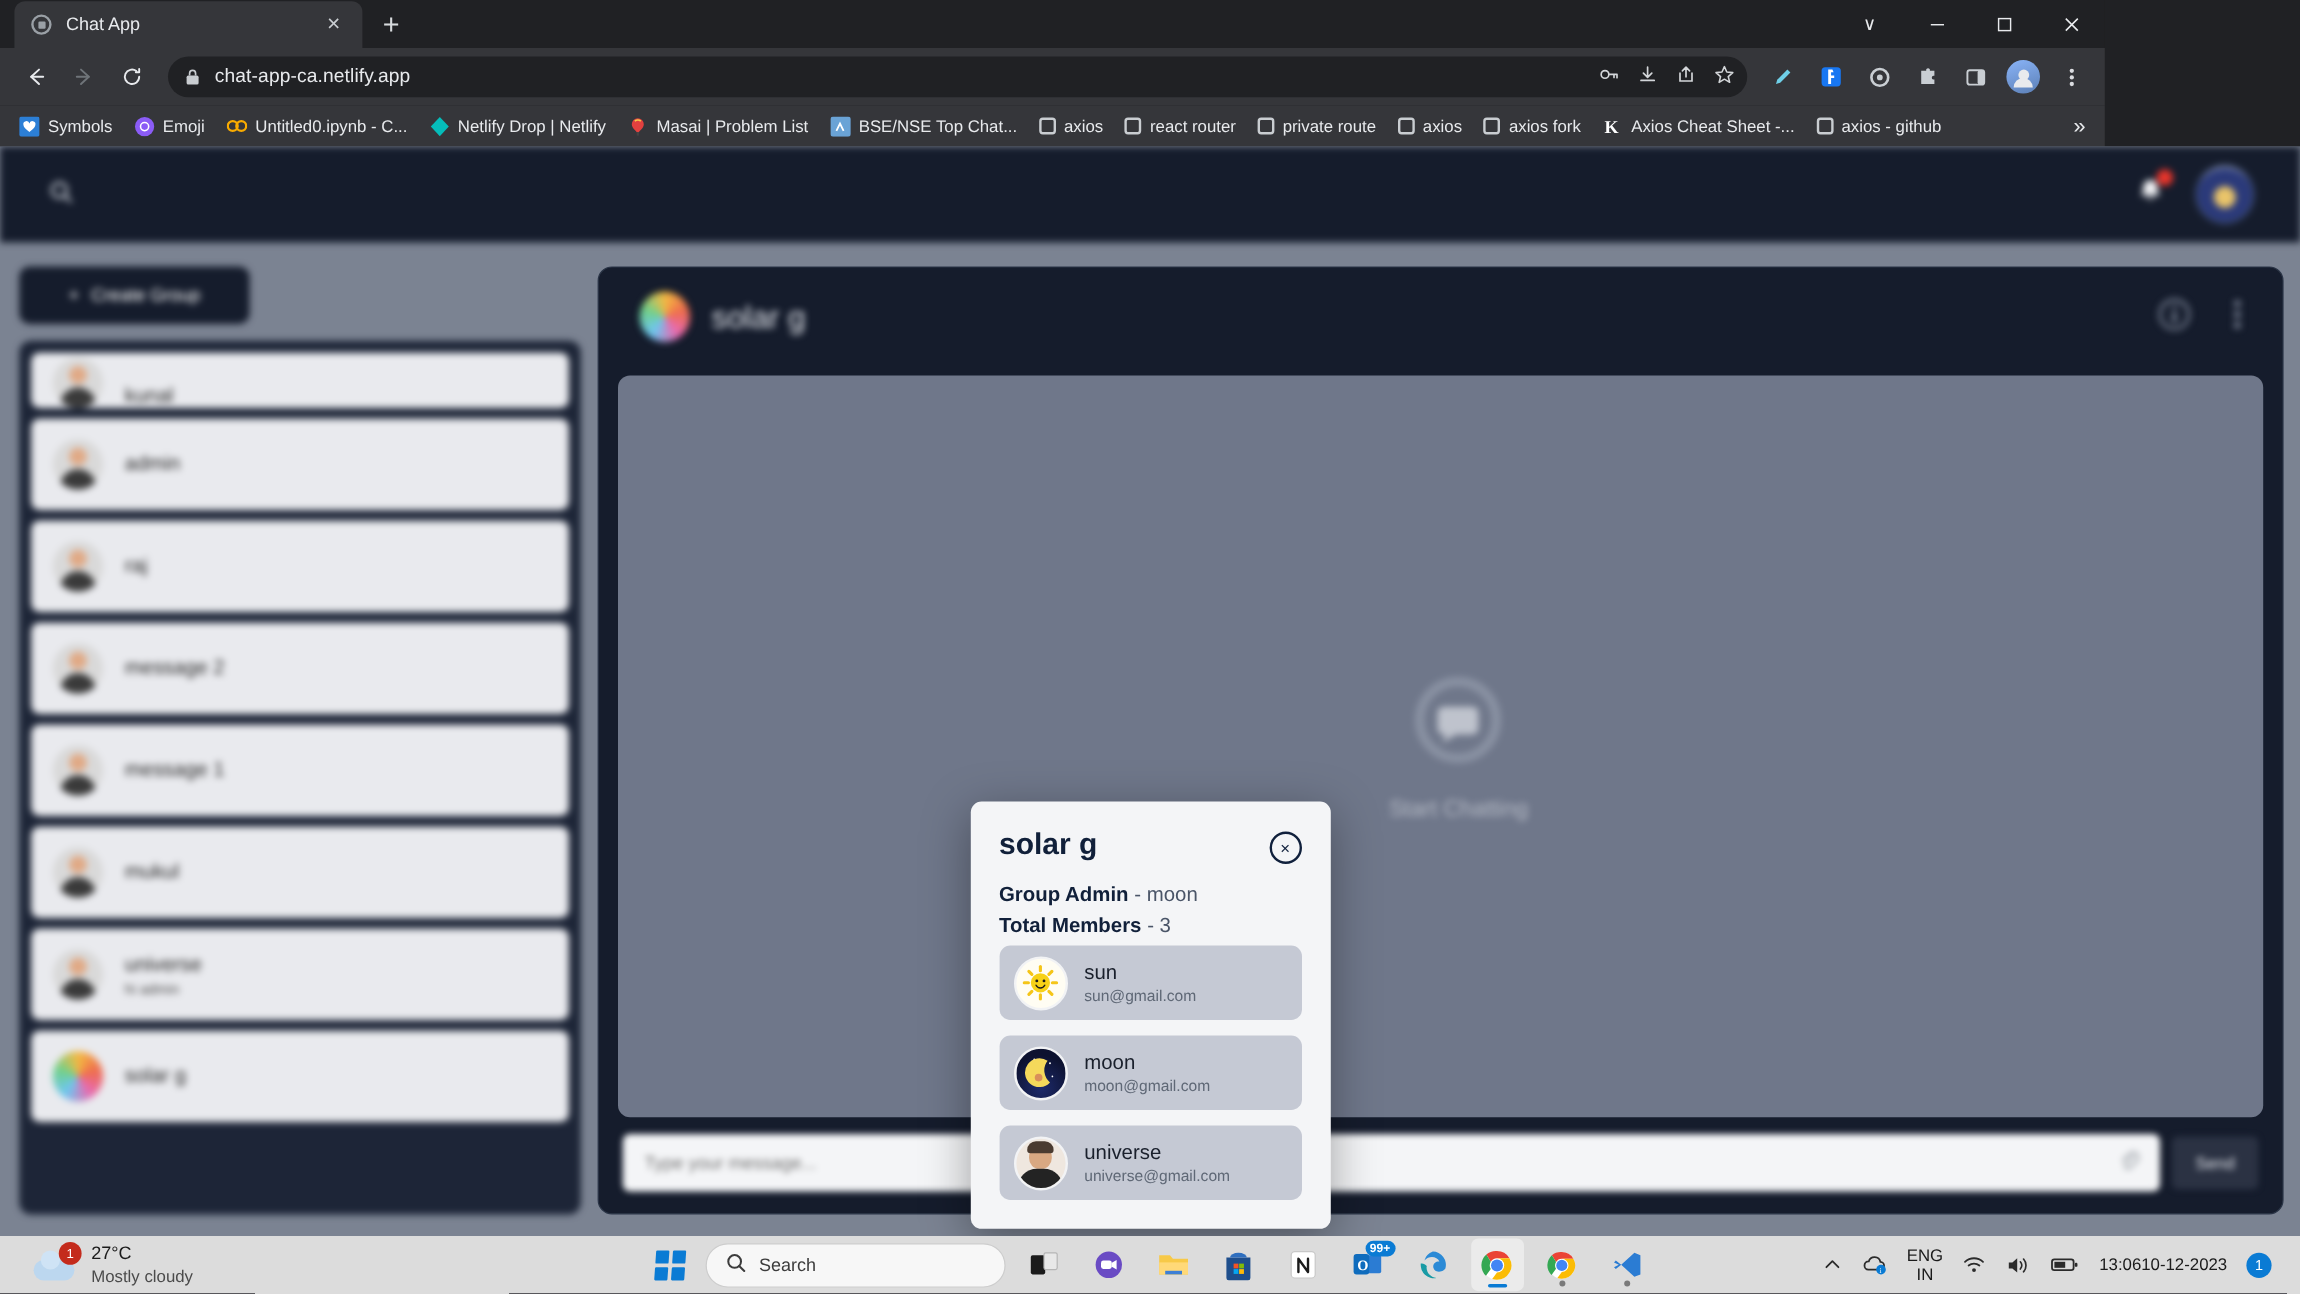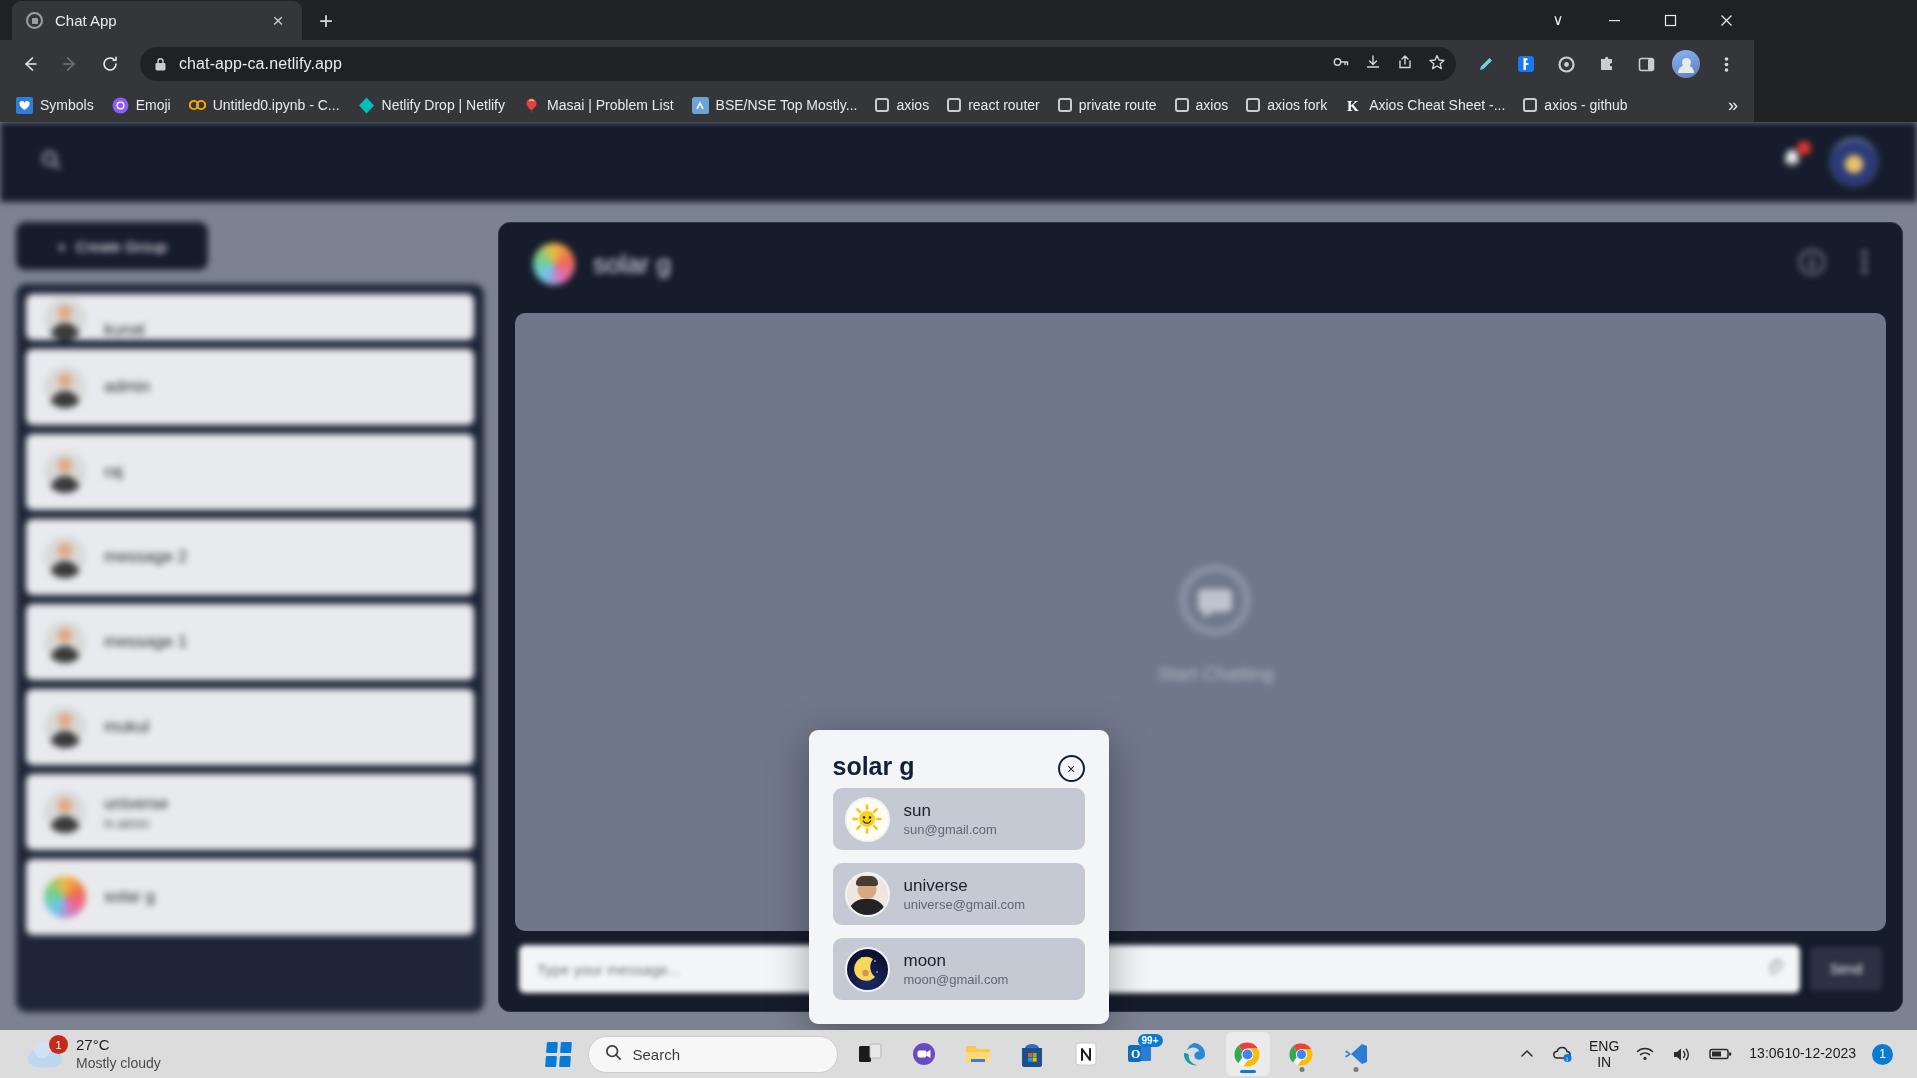--- a/index.html
+++ b/index.html
@@ -482,21 +482,21 @@
         </span>
       <span class="bm-label">Masai | Problem List</span>
     </div>
     <div class="bm">
       <span class="bm-ico">
           <svg width="17" height="17" viewBox="0 0 17 17">
             <rect width="17" height="17" rx="2.5" fill="#6aa3d6"></rect>
             <path d="M5 12 L8 6 L11 12" stroke="#fff" stroke-width="1.5" fill="none"></path>
           </svg>
         </span>
-      <span class="bm-label">BSE/NSE Top Mostly...</span>
+      <span class="bm-label">BSE/NSE Top Chat...</span>
     </div>
     <div class="bm">
       <span class="bm-ico generic"></span>
       <span class="bm-label">axios</span>
     </div>
     <div class="bm">
       <span class="bm-ico generic"></span>
       <span class="bm-label">react router</span>
     </div>
     <div class="bm">
@@ -658,20 +658,30 @@
           <button class="send-btn">Send</button>
         </div>
       </div>
     </div>
 
     <div class="modal-overlay">
       <div class="modal">
         <div class="modal-head">
           <span class="modal-title">solar g</span>
           <button class="modal-close">×</button>
+        </div>
+        <div class="modal-meta">
+          <div class="meta-row">
+            <b>Group Admin</b>
+            <span>- moon</span>
+          </div>
+          <div class="meta-row">
+            <b>Total Members</b>
+            <span>- 3</span>
+          </div>
         </div>
         <div class="member-list">
           <div class="member">
             <span class="member-avatar av-sun">
               <svg width="30" height="30" viewBox="0 0 30 30">
                 <g stroke="#f5c518" stroke-width="2.6" stroke-linecap="round">
                   <path d="M15 1.5 V5"></path>
                     <path d="M15 25 V28.5"></path>
                     <path d="M1.5 15 H5"></path>
                     <path d="M25 15 H28.5"></path>
@@ -685,46 +695,46 @@
                   <circle cx="18" cy="13.4" r="1.2" fill="#1a1a1a"></circle>
                 <path d="M11.4 17 a4 4 0 0 0 7.2 0" fill="none" stroke="#1a1a1a" stroke-width="1.2" stroke-linecap="round"></path>
               </svg>
             </span>
             <span class="member-texts">
               <span class="member-name">sun</span>
               <span class="member-email">sun@gmail.com</span>
             </span>
           </div>
           <div class="member">
-            <span class="member-avatar av-universe">
-              <span class="face"></span>
-                <span class="hair"></span>
-                <span class="torso"></span>
-            </span>
-            <span class="member-texts">
-              <span class="member-name">universe</span>
-              <span class="member-email">universe@gmail.com</span>
-            </span>
-          </div>
-          <div class="member">
             <span class="member-avatar av-moon">
               <svg width="34" height="34" viewBox="0 0 34 34">
                 <circle cx="12" cy="6" r="0.9" fill="#fff"></circle>
                   <circle cx="25" cy="9" r="0.8" fill="#fff"></circle>
                 <circle cx="7" cy="14" r="0.7" fill="#fff"></circle>
                   <circle cx="27" cy="20" r="0.7" fill="#fff"></circle>
                 <path d="M23 7 a12 12 0 1 0 2 18 a13 13 0 0 1 -2 -18 z" fill="#f5d95b"></path>
                 <circle cx="15.5" cy="21" r="3.2" fill="#d98f5a"></circle>
               </svg>
             </span>
             <span class="member-texts">
               <span class="member-name">moon</span>
               <span class="member-email">moon@gmail.com</span>
             </span>
           </div>
+          <div class="member">
+            <span class="member-avatar av-universe">
+              <span class="face"></span>
+                <span class="hair"></span>
+                <span class="torso"></span>
+            </span>
+            <span class="member-texts">
+              <span class="member-name">universe</span>
+              <span class="member-email">universe@gmail.com</span>
+            </span>
+          </div>
         </div>
       </div>
     </div>
   </div>
 
   <div class="taskbar">
     <div class="weather">
       <span class="weather-icon">
         <span class="cloud"></span>
         <span class="weather-badge">1</span>

